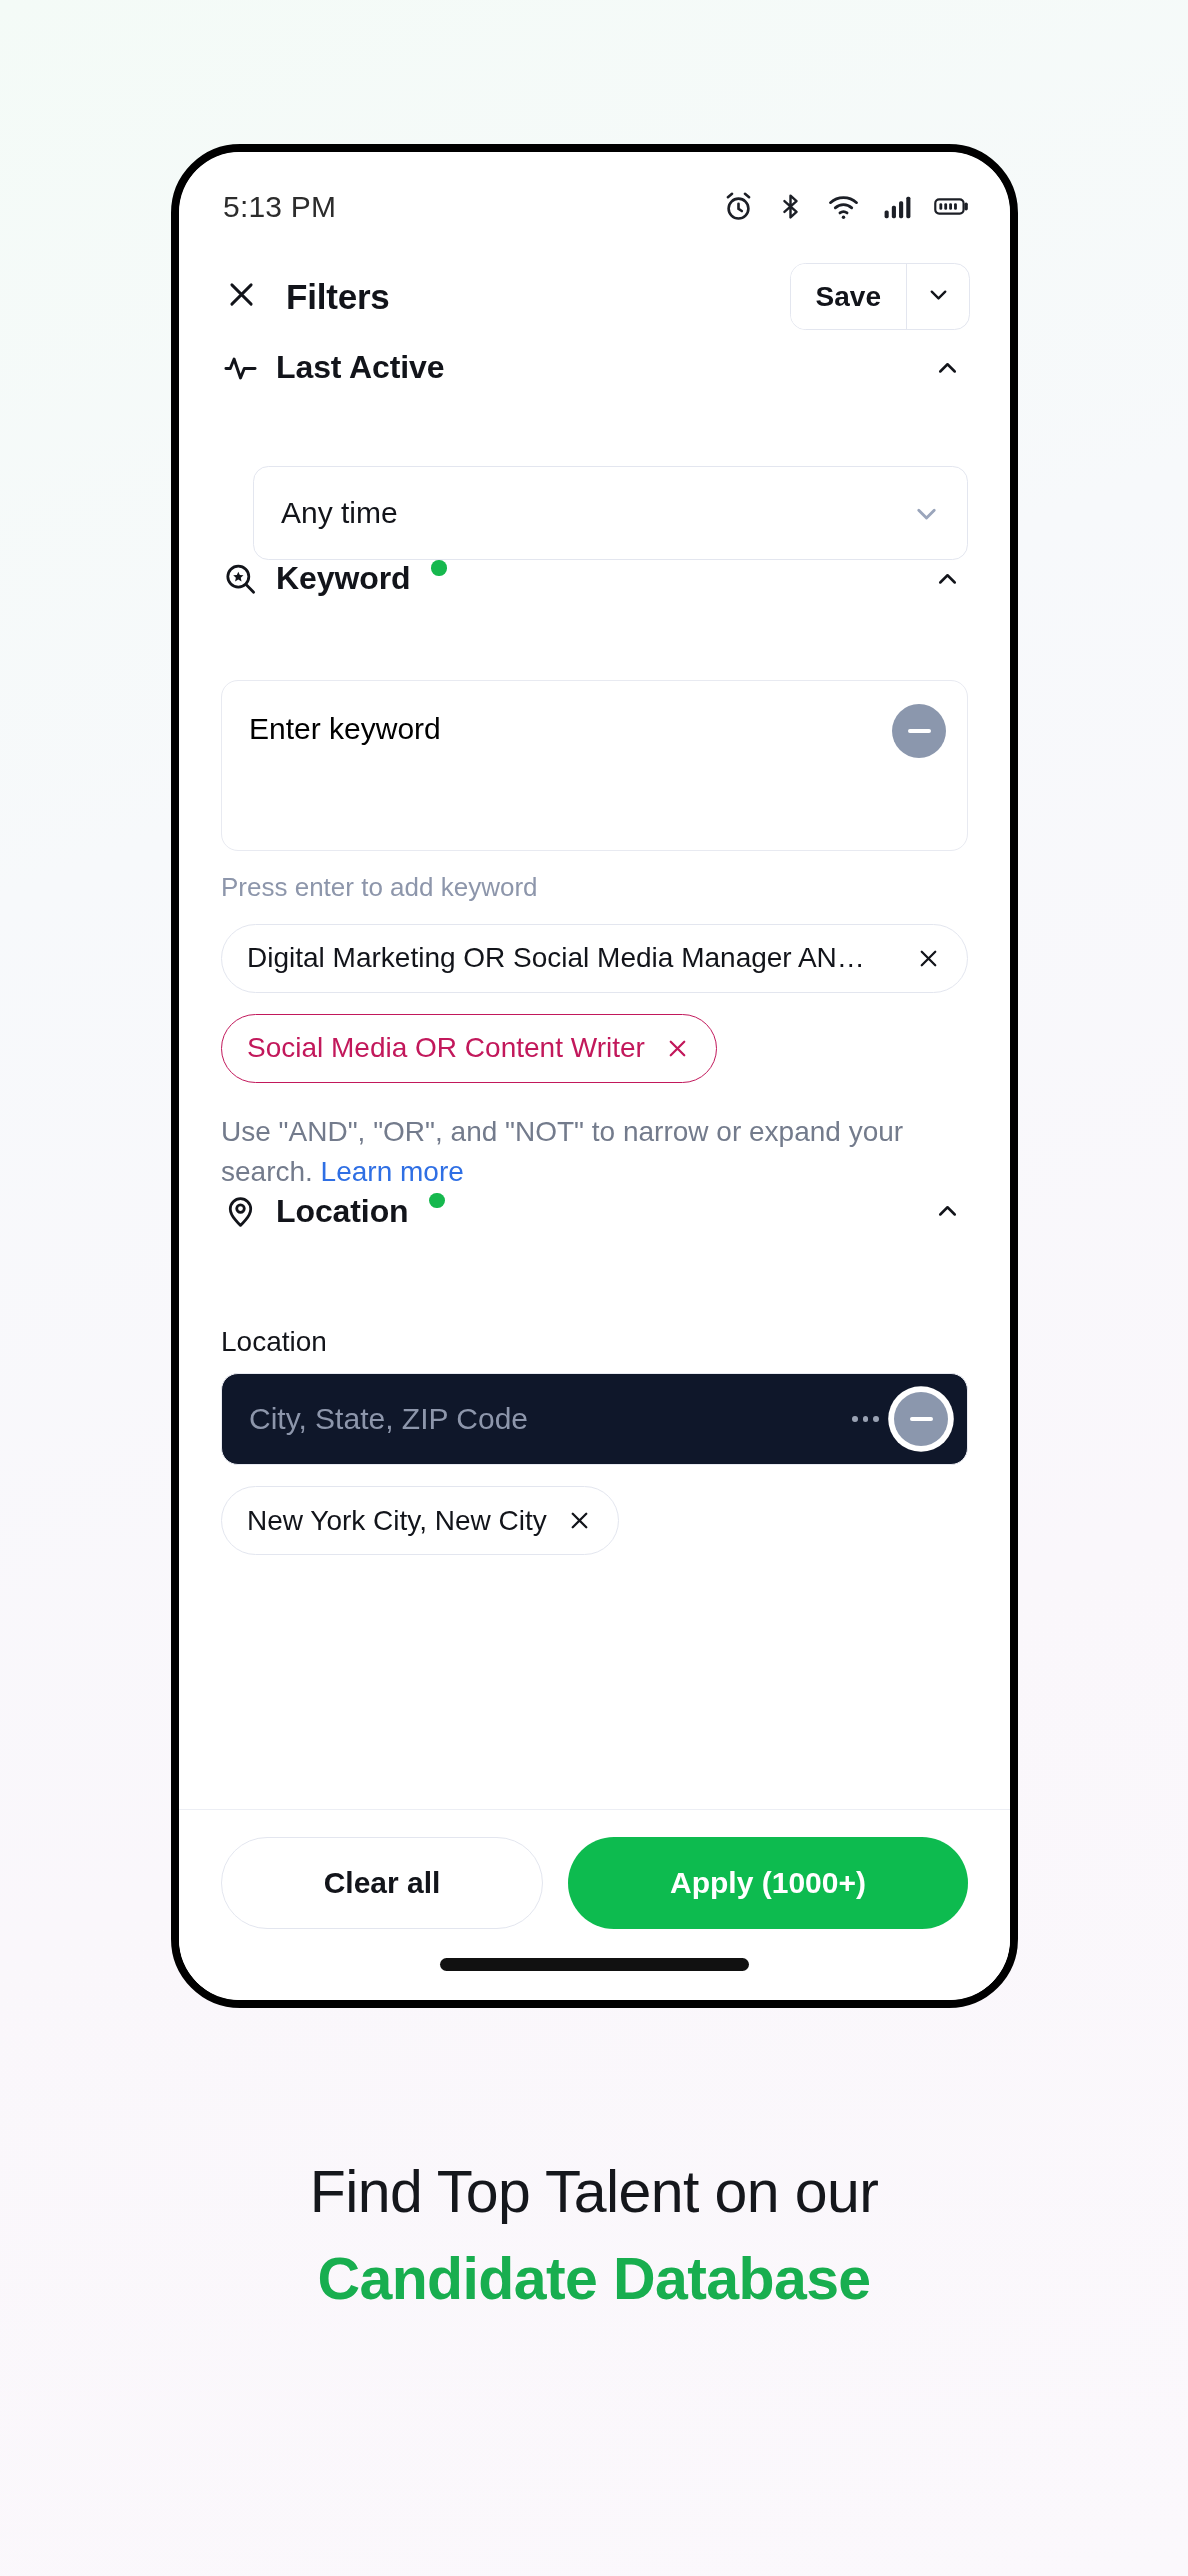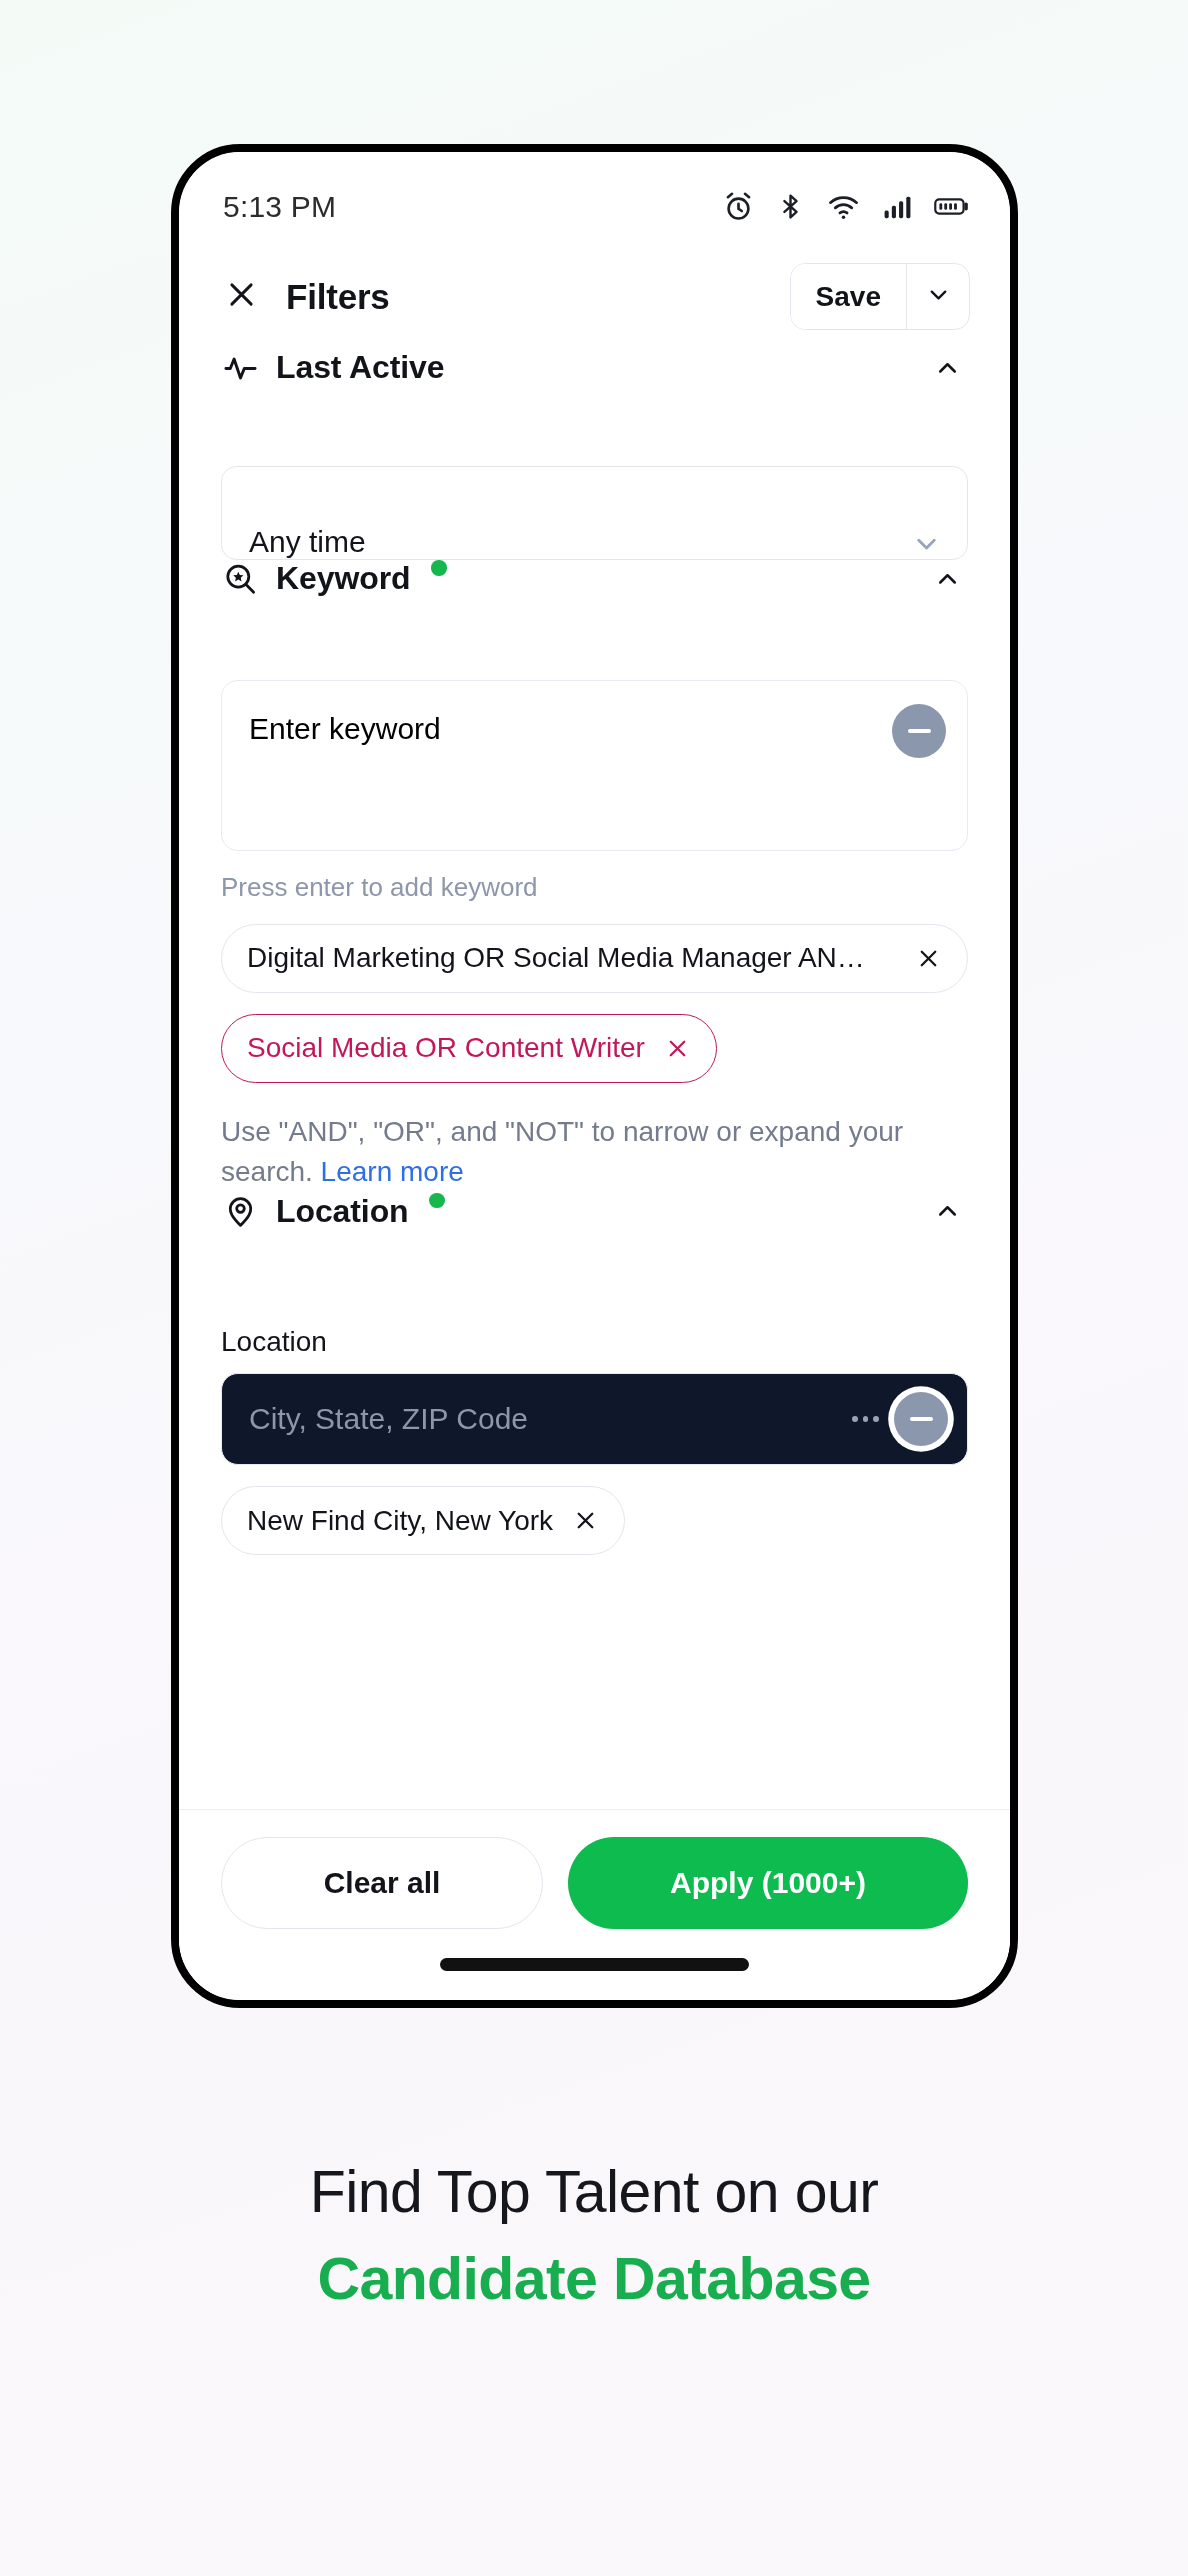--- a/index.html
+++ b/index.html
@@ -146,25 +146,26 @@
     width: 42px; height: 42px;
     display: flex; align-items: center; justify-content: center;
   }
 
   
   .select-box {
     height: 94px;
     border: 1.5px solid #e3e6ef;
     border-radius: 15.3px;
     display: flex;
-    align-items: flex-end;
+    align-items: center;
     padding: 0 25px 0 27px;
     background: #fff;
     cursor: pointer;
     margin-top: 13.4px;
+    margin-left: 32px;
   }
   .select-value {
     font-size: 30px;
     color: #12141a;
   }
   .select-caret { margin-left: auto; display: flex; align-items: center; }
 
   
   .keyword-box {
     position: relative;
@@ -541,21 +542,21 @@
             <span></span>
             <span></span>
             <span></span>
           </span>
         <span class="minus-badge"></span>
       </div>
 
 
       <div class="chip-row">
         <div class="chip">
-          <span class="chip-text">New Find City, New York</span>
+          <span class="chip-text">New York City, New City</span>
           <span class="chip-x">
             <svg width="27" height="27" viewBox="0 0 24 24" fill="none" stroke="#12141a" stroke-width="2" stroke-linecap="round">
               <path d="M6 6 L18 18 M18 6 L6 18"></path>
             </svg>
           </span>
         </div>
       </div>
     </div>
 
     <div class="sheet-footer">

